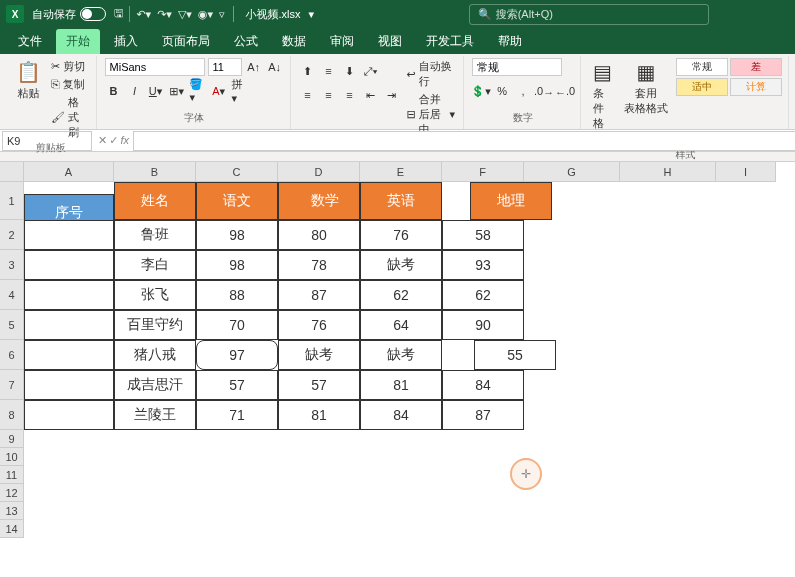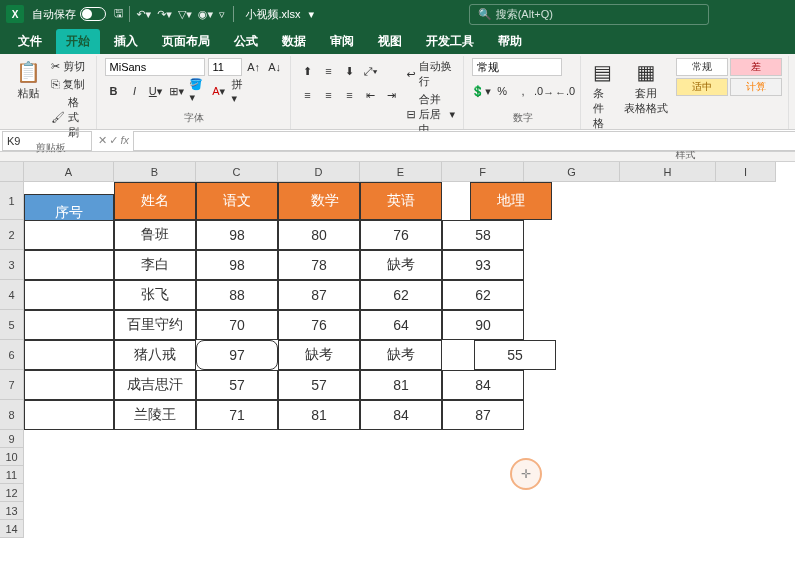--- a/index.html
+++ b/index.html
@@ -12,22 +12,22 @@
 .titlebar .toggle { width: 26px; height: 14px; border: 1px solid #fff; border-radius: 7px; position: relative; }
 .titlebar .toggle::after { content: ""; position: absolute; width: 10px; height: 10px; background: #fff; border-radius: 50%; top: 1px; left: 1px; }
 .titlebar .qat { display: flex; gap: 6px; align-items: center; }
 .titlebar .qat span { opacity: .9; }
 .titlebar .divider { width: 1px; height: 16px; background: rgba(255,255,255,.4); }
 .titlebar .filename { margin-left: 4px; }
 .titlebar .search { margin-left: auto; margin-right: 80px; display: flex; align-items: center; gap: 4px; color: #d0e0d8; border: 1px solid rgba(255,255,255,.3); border-radius: 3px; padding: 2px 8px; width: 240px; }
 
 
 .tabs { height: 26px; background: #185c37; display: flex; align-items: flex-end; padding-left: 8px; gap: 4px; }
-.tab { padding: 4px 10px; color: #fff; font-size: 12px; cursor: pointer; border-radius: 3px 3px 0 0; font-weight: bold; }
-.tab.active { background: #14b8a6; color: #185c37; }
+.tab { padding: 4px 10px; color: #fff; font-size: 12px; cursor: pointer; border-radius: 3px 3px 0 0; }
+.tab.active { background: #86efac; color: #185c37; }
 
 
 .ribbon { height: 76px; background: #f3f2f1; border-bottom: 1px solid #d0d0d0; display: flex; padding: 2px 6px 0; gap: 2px; }
 .group { border-right: 1px solid #e0e0e0; padding: 2px 6px; display: flex; flex-direction: column; justify-content: space-between; align-items: center; }
 .group-label { font-size: 10px; color: #666; padding-bottom: 2px; }
 .group-content { display: flex; gap: 4px; align-items: flex-start; flex: 1; }
 .big-btn { display: flex; flex-direction: column; align-items: center; gap: 2px; font-size: 11px; padding: 2px 4px; cursor: pointer; }
 .big-btn .ico { font-size: 20px; }
 .small-col { display: flex; flex-direction: column; gap: 1px; font-size: 11px; }
 .small-row { display: flex; align-items: center; gap: 3px; padding: 1px 2px; cursor: pointer; }

